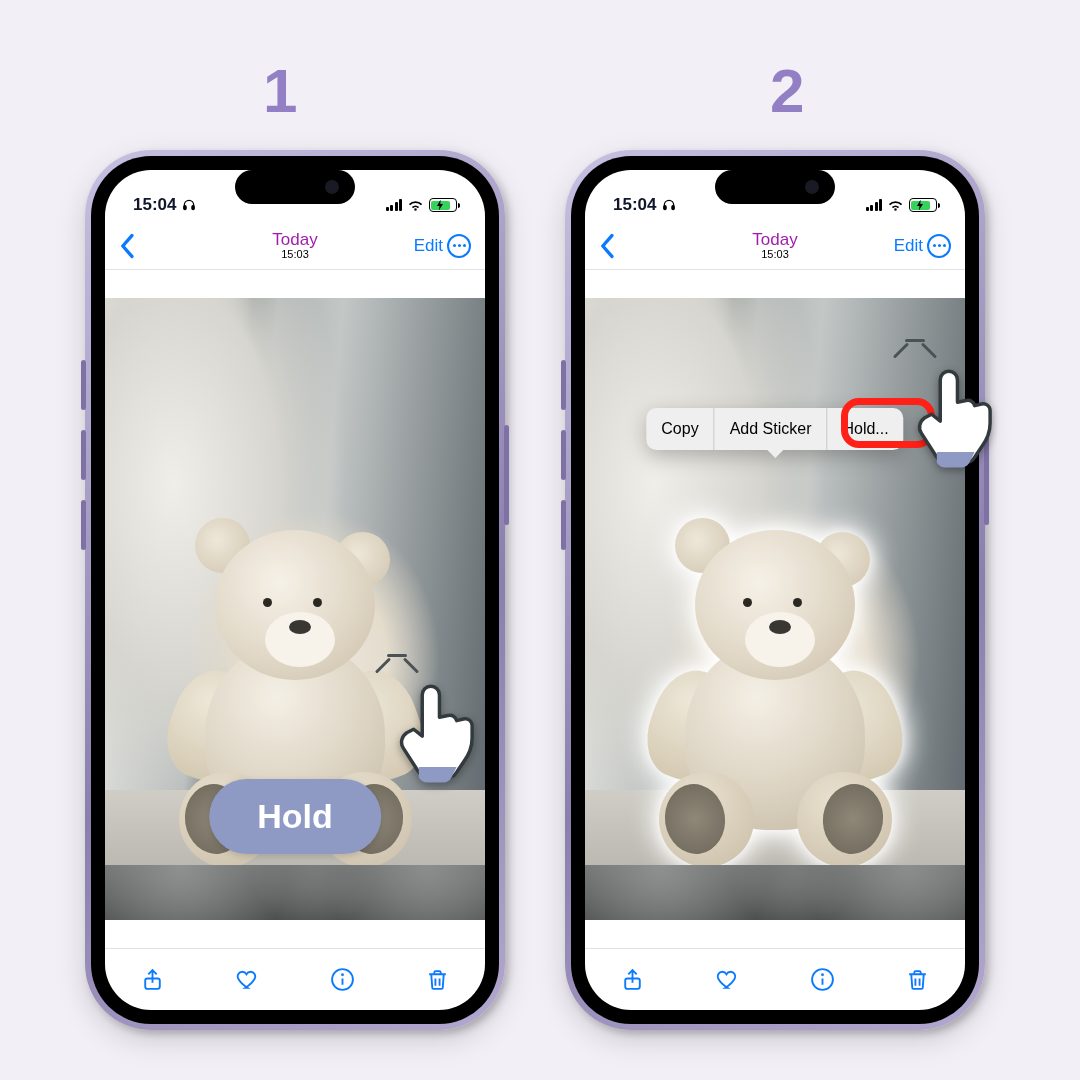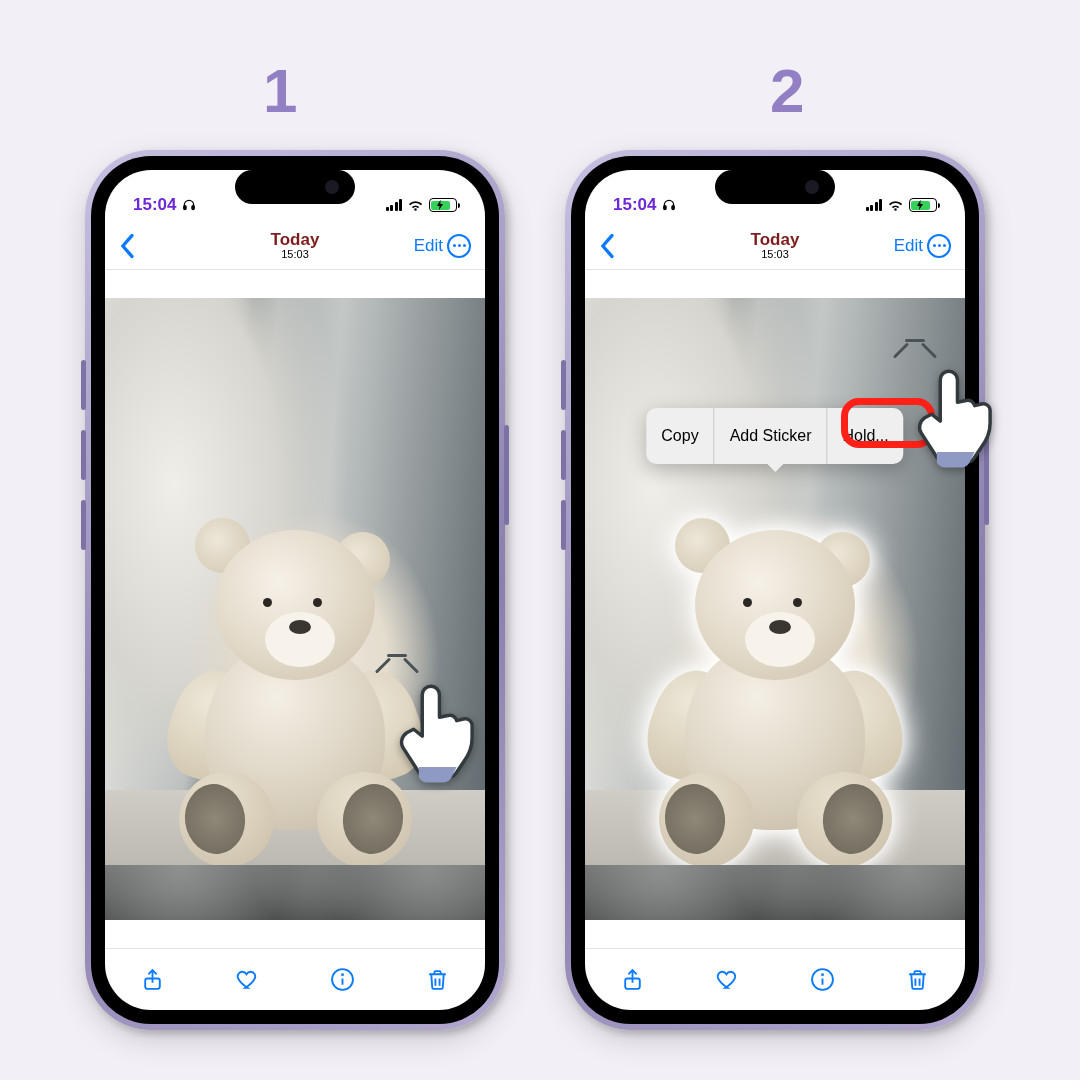--- a/index.html
+++ b/index.html
@@ -61,37 +61,37 @@
   }
   .island{
     position:absolute;z-index:20;
     top:14px;left:50%;transform:translateX(-50%);
     width:120px;height:34px;background:#000;border-radius:20px;
   }
   .island::after{content:"";position:absolute;right:16px;top:10px;width:14px;height:14px;border-radius:50%;background:#1a1a24}
   .home-ind{position:absolute;bottom:8px;left:50%;transform:translateX(-50%);width:135px;height:5px;border-radius:3px;background:#000;z-index:20}
 
   
-  .statusbar{height:52px;padding:18px 28px 0;display:flex;justify-content:space-between;align-items:center;font-size:17px;font-weight:600;color:#6d28d9}
+  .statusbar{height:52px;padding:18px 28px 0;display:flex;justify-content:space-between;align-items:center;font-size:17px;font-weight:600;color:#0f172a}
   .sb-left{display:flex;align-items:center;gap:6px}
   .sb-right{display:flex;align-items:center;gap:5px}
   .sig{display:flex;align-items:flex-end;gap:1.5px;height:12px}
   .sig span{width:3px;background:#000;border-radius:1px}
   .sig span:nth-child(1){height:4px}.sig span:nth-child(2){height:6px}.sig span:nth-child(3){height:9px}.sig span:nth-child(4){height:12px}
   .wifi{width:17px;height:13px;position:relative}
   .batt{width:28px;height:14px;border:1.5px solid #000;border-radius:4px;position:relative;display:flex;align-items:center}
   .batt::after{content:"";position:absolute;right:-4px;top:4px;width:2.5px;height:5px;background:#000;border-radius:0 2px 2px 0}
   .batt i{display:block;margin-left:1px;height:9px;width:19px;background:#36d35b;border-radius:2px;position:relative}
   .batt i::after{content:"";position:absolute;left:6px;top:-1px;width:6px;height:11px;background:#000;clip-path:polygon(60% 0,0 58%,42% 58%,30% 100%,100% 40%,55% 40%)}
 
   
   .navbar{height:48px;display:flex;align-items:center;padding:0 14px;border-bottom:1px solid #e2e2e4;position:relative}
   .back-ch{color:var(--ios-blue)}
   .nav-title{position:absolute;left:50%;transform:translateX(-50%);text-align:center;font-size:17px;line-height:1.05}
-  .nav-title .t{font-weight:700;color:#7f1d1d}
+  .nav-title .t{font-weight:400;color:#a21caf}
   .nav-title .s{font-size:11px;color:#000}
   .nav-right{margin-left:auto;display:flex;align-items:center;gap:4px;color:var(--ios-blue);font-size:17px}
   .more-ic{width:24px;height:24px;border:2px solid var(--ios-blue);border-radius:50%;display:flex;align-items:center;justify-content:center;gap:2px}
   .more-ic span{width:3px;height:3px;background:var(--ios-blue);border-radius:50%}
 
   
   .photo-area{flex:1;background:#fff;padding-top:6px;position:relative}
   .photo{
     position:absolute;left:0;right:0;top:28px;bottom:28px;
     background:
@@ -155,21 +155,21 @@
   .tap-lines span:nth-child(3){transform:rotate(45deg);left:26px;top:6px}
 
   
   .ctx-menu{
     position:absolute;z-index:32;
     top:138px;left:50%;transform:translateX(-50%);
     background:#efeff0;border-radius:10px;
     display:flex;box-shadow:0 6px 20px rgba(0,0,0,.25);
     font-size:16px;color:#000;
   }
-  .ctx-menu .mi{padding:19px 15px;white-space:nowrap}
+  .ctx-menu .mi{padding:12px 15px;white-space:nowrap}
   .ctx-menu .sep{width:1px;background:#c9c9cc}
   .ctx-menu::after{
     content:"";position:absolute;bottom:-8px;left:50%;transform:translateX(-50%);
     border:9px solid transparent;border-top-color:#efeff0;border-bottom:none;
   }
   .red-ring{
     position:absolute;z-index:33;
     border:7px solid var(--red);border-radius:18px;
     width:94px;height:50px;
     top:128px;right:30px;
@@ -276,20 +276,21 @@
           </div>
       <div class="tb-ic">
             <svg viewBox="0 0 24 24">
               <path d="M4 7h16M9 7V5a1 1 0 0 1 1-1h4a1 1 0 0 1 1 1v2m-9 0 1 13a1 1 0 0 0 1 1h8a1 1 0 0 0 1-1l1-13M10 11v7M14 11v7"></path>
             </svg>
           </div>
     </div>
   </div>
   <div class="home-ind"></div>
 
+  <div class="hold-pill">Hold</div>
   <div class="tap-hand" style="left:290px;top:520px">
     <div class="tap-lines" style="left:-6px;top:-18px">
           <span></span>
           <span></span>
           <span></span>
         </div>
     <svg viewBox="0 0 64 64">
           <path fill="#fff" stroke="#323a3e" stroke-width="2" stroke-linejoin="round" d="M24 28V11a5 5 0 0 1 10 0v13l5-1a4 4 0 0 1 5 3l4-1a4 4 0 0 1 5 4v7c0 6-2 10-5 14l-4 6a6 6 0 0 1-5 3H27a6 6 0 0 1-5-3l-9-14c-2-3-1-7 2-9l4-2 5 4z"></path>
           <path fill="#8f9ac4" d="M22 56h22l-3 6a6 6 0 0 1-5 3H27a6 6 0 0 1-5-3z" transform="translate(0 -3)"></path>
         </svg>

